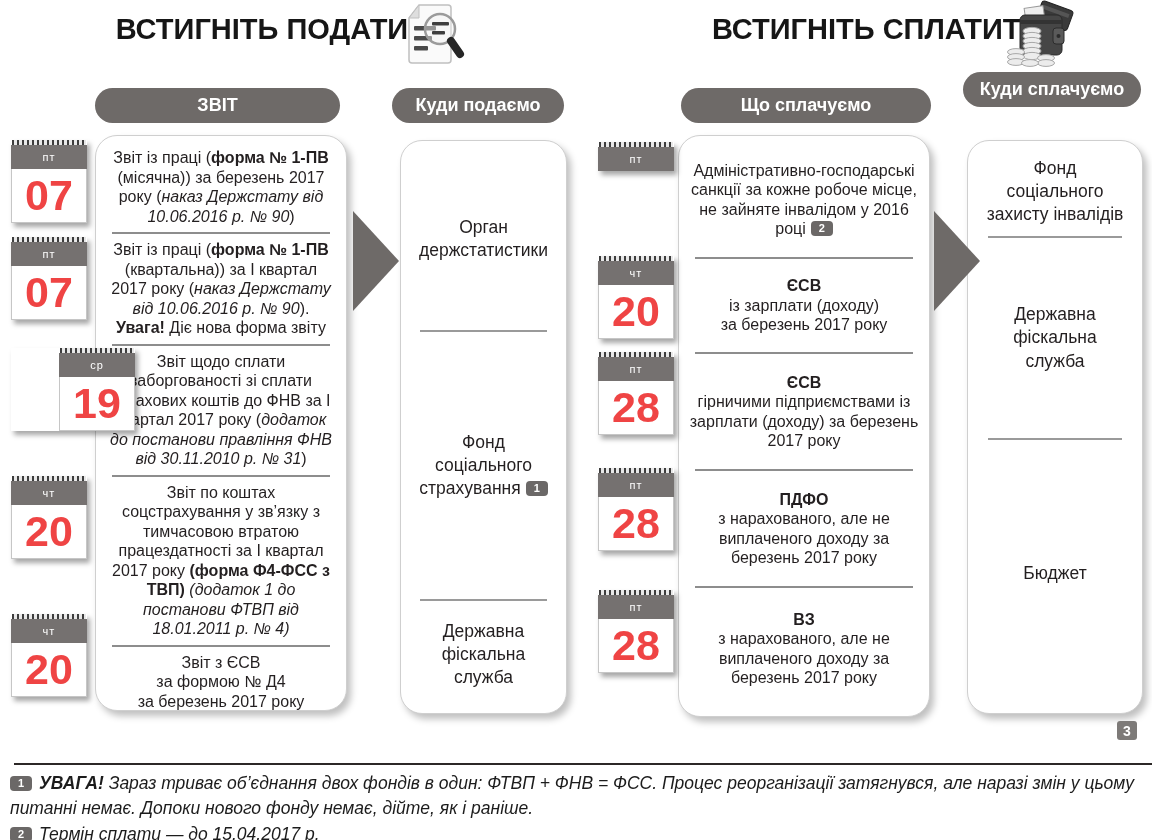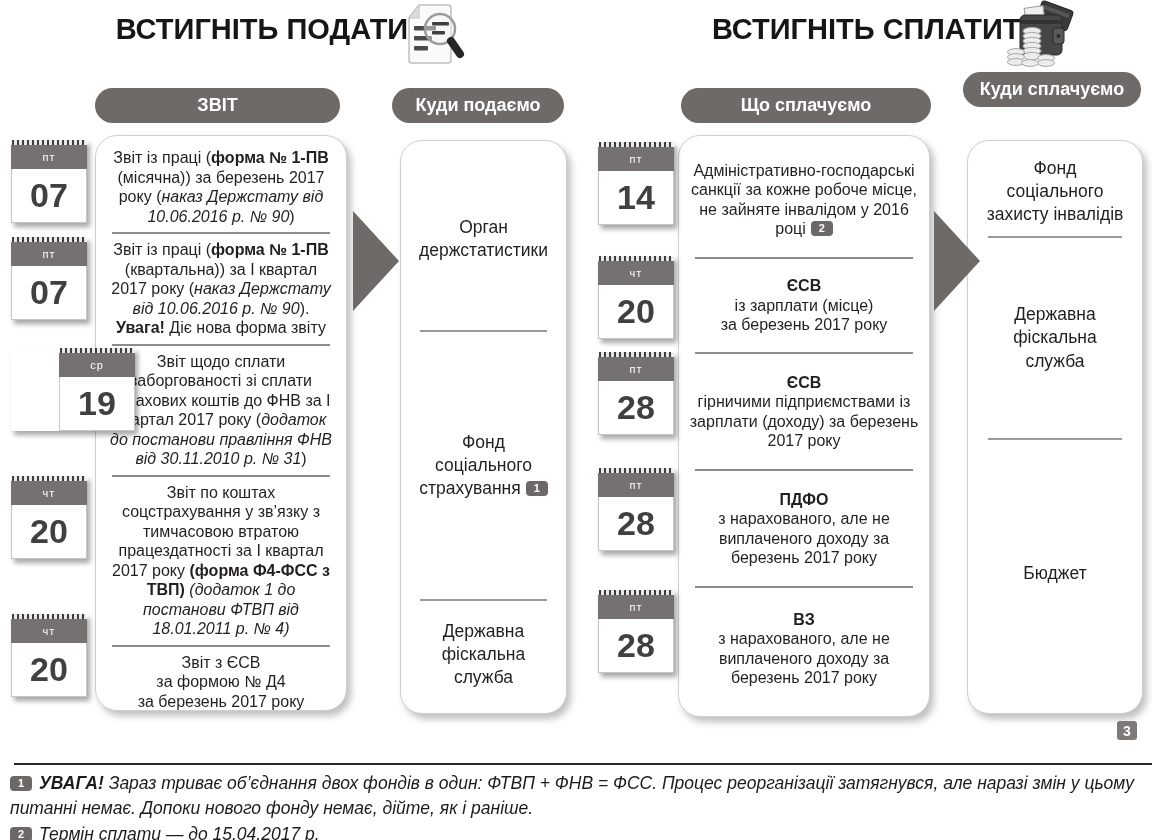--- a/index.html
+++ b/index.html
@@ -40,21 +40,21 @@
   .s-n{font-weight:normal;font-style:normal}
   .s-b{font-weight:bold}
   .s-i{font-style:italic}
   .s-bi{font-weight:bold;font-style:italic}
 
   .cal{position:absolute;width:76px;background:#fff;box-shadow:3px 4px 5px rgba(0,0,0,.35)}
   .cal-perf{height:5px;background:repeating-linear-gradient(90deg,#3d3d3d 0 2px,#e8e8e8 2px 5px);margin:0 1px}
   .cal-head{height:24px;line-height:24px;background:#757170;color:#fff;text-align:center;
             font-size:11px;letter-spacing:1px}
   .cal-body{height:53px;border:1px solid #c6c6c6;border-top:none;display:flex;align-items:center;
-            justify-content:center;font-size:34px;font-weight:bold;color:#404040}
+            justify-content:center;font-size:43px;font-weight:bold;color:#ef4444}
 
   .arrow{position:absolute;width:0;height:0;border-top:50px solid transparent;
          border-bottom:50px solid transparent;border-left:46px solid #6e6a68}
   .arrow-1{left:353px;top:211px}
   .arrow-2{left:934px;top:211px}
 
   .fbadge{display:inline-flex;align-items:center;justify-content:center;min-width:18px;height:15px;
           padding:0 2px;border-radius:4px;background:#6b6867;color:#fff;font-size:11px;
           font-weight:bold;font-style:normal;margin-left:5px;vertical-align:2px}
 
@@ -152,21 +152,21 @@
       <div class="dest-row" style="flex: 19 1 0px;">
         <div class="dest-text"><span class="s-n">Державна</span><br><span class="s-n">фіскальна</span><br><span class="s-n">служба</span></div>
       </div>
     </div>
   <div class="card" id="payments-card">
       <div class="item" style="flex: 110 1 auto;">
         <div class="item-text"><span class="s-n">Адміністративно-господарські санкції за кожне робоче місце, не зайняте інвалідом у 2016 році</span><span class="fbadge">2</span></div>
       </div>
       <div class="rep-div"></div>
       <div class="item" style="flex: 98 1 auto;">
-        <div class="item-text"><span class="s-b">ЄСВ</span><span class="s-n"></span><br><span class="s-n">із зарплати (місце)</span><br><span class="s-n">за березень 2017 року</span></div>
+        <div class="item-text"><span class="s-b">ЄСВ</span><span class="s-n"></span><br><span class="s-n">із зарплати (доходу)</span><br><span class="s-n">за березень 2017 року</span></div>
       </div>
       <div class="rep-div"></div>
       <div class="item" style="flex: 112 1 auto;">
         <div class="item-text"><span class="s-b">ЄСВ</span><span class="s-n"></span><br><span class="s-n">гірничими підприємствами із зарплати (доходу) за березень 2017 року</span></div>
       </div>
       <div class="rep-div"></div>
       <div class="item" style="flex: 107 1 auto;">
         <div class="item-text"><span class="s-b">ПДФО</span><span class="s-n"></span><br><span class="s-n">з нарахованого, але не виплаченого доходу за березень 2017 року</span></div>
       </div>
       <div class="rep-div"></div>
@@ -219,21 +219,20 @@
       <div class="cal-body">20</div>
     </div>
     <div class="cal" style="left: 11px; top: 614px;">
       <div class="cal-perf"></div>
       <div class="cal-head">чт</div>
       <div class="cal-body">20</div>
     </div>
     <div class="cal" style="left: 598px; top: 142px;">
       <div class="cal-perf"></div>
       <div class="cal-head">пт</div>
-      <div class="cal-body">14</div>
     </div>
     <div class="cal" style="left: 598px; top: 256px;">
       <div class="cal-perf"></div>
       <div class="cal-head">чт</div>
       <div class="cal-body">20</div>
     </div>
     <div class="cal" style="left: 598px; top: 352px;">
       <div class="cal-perf"></div>
       <div class="cal-head">пт</div>
       <div class="cal-body">28</div>

